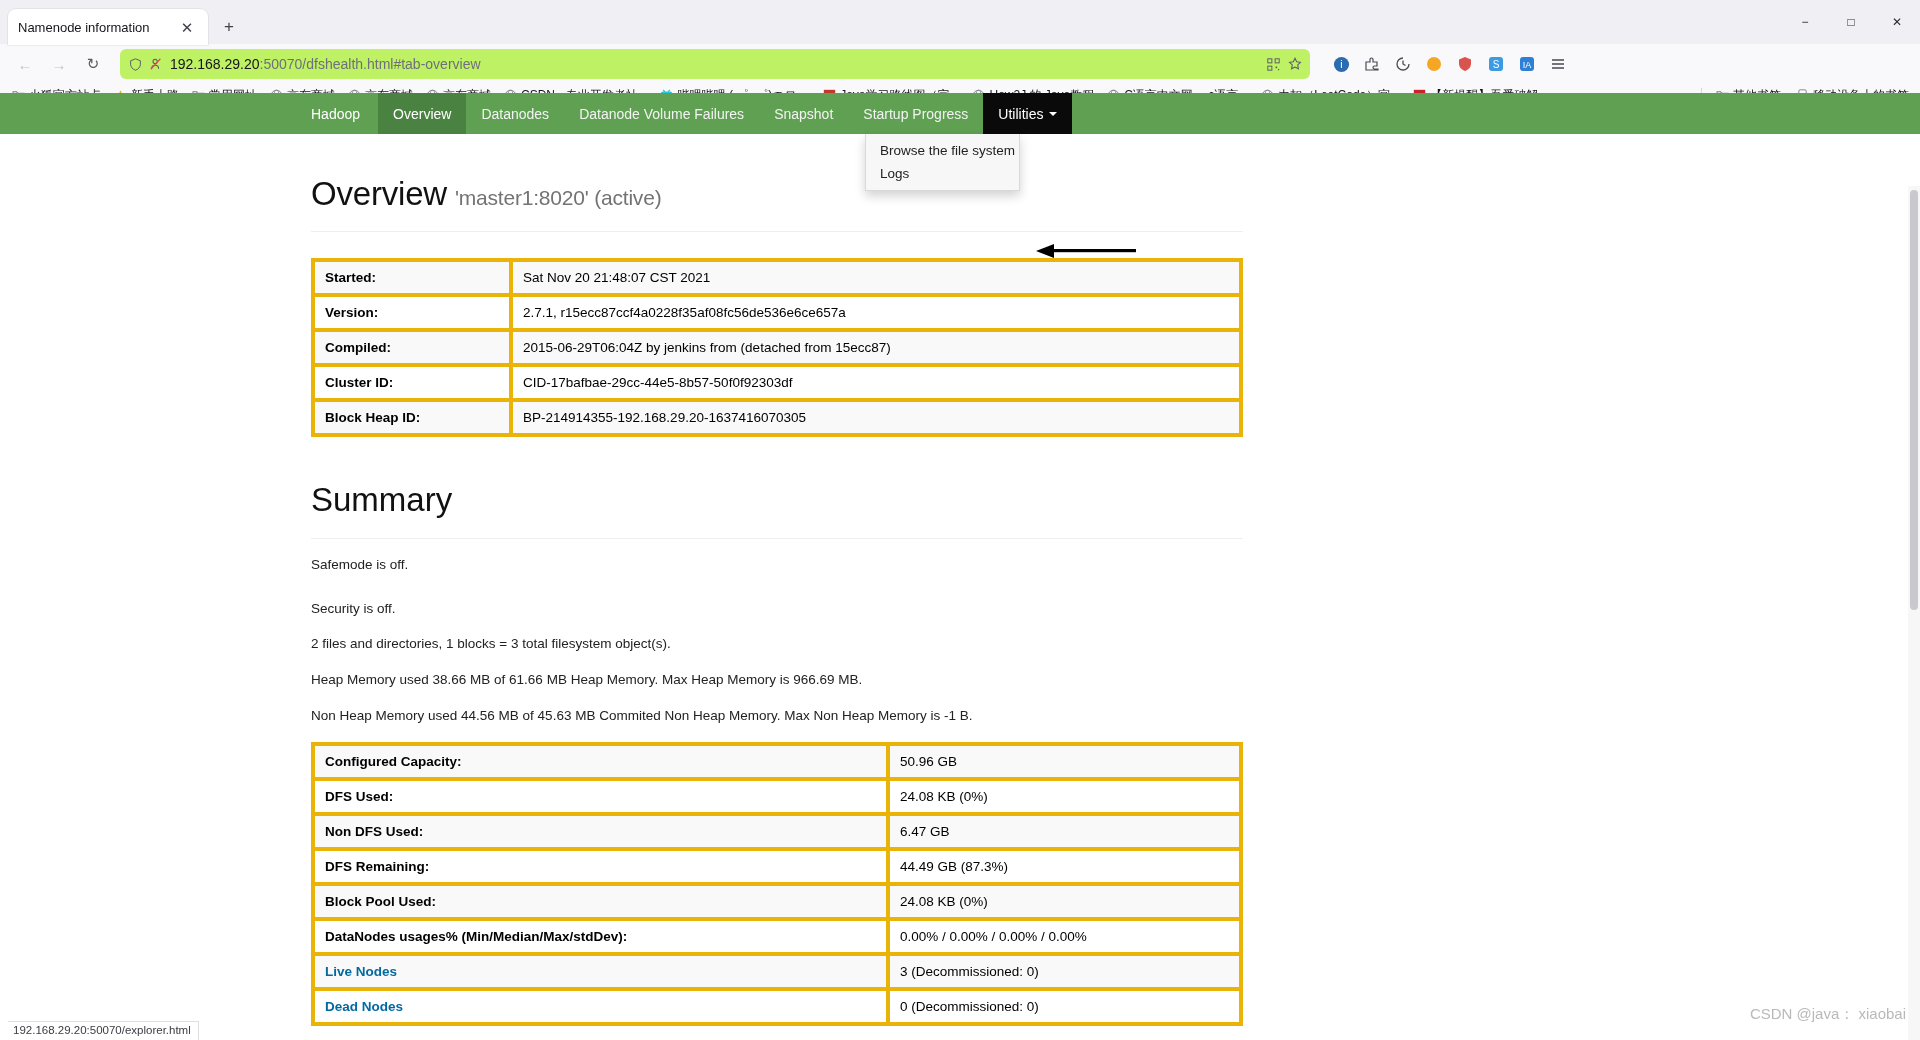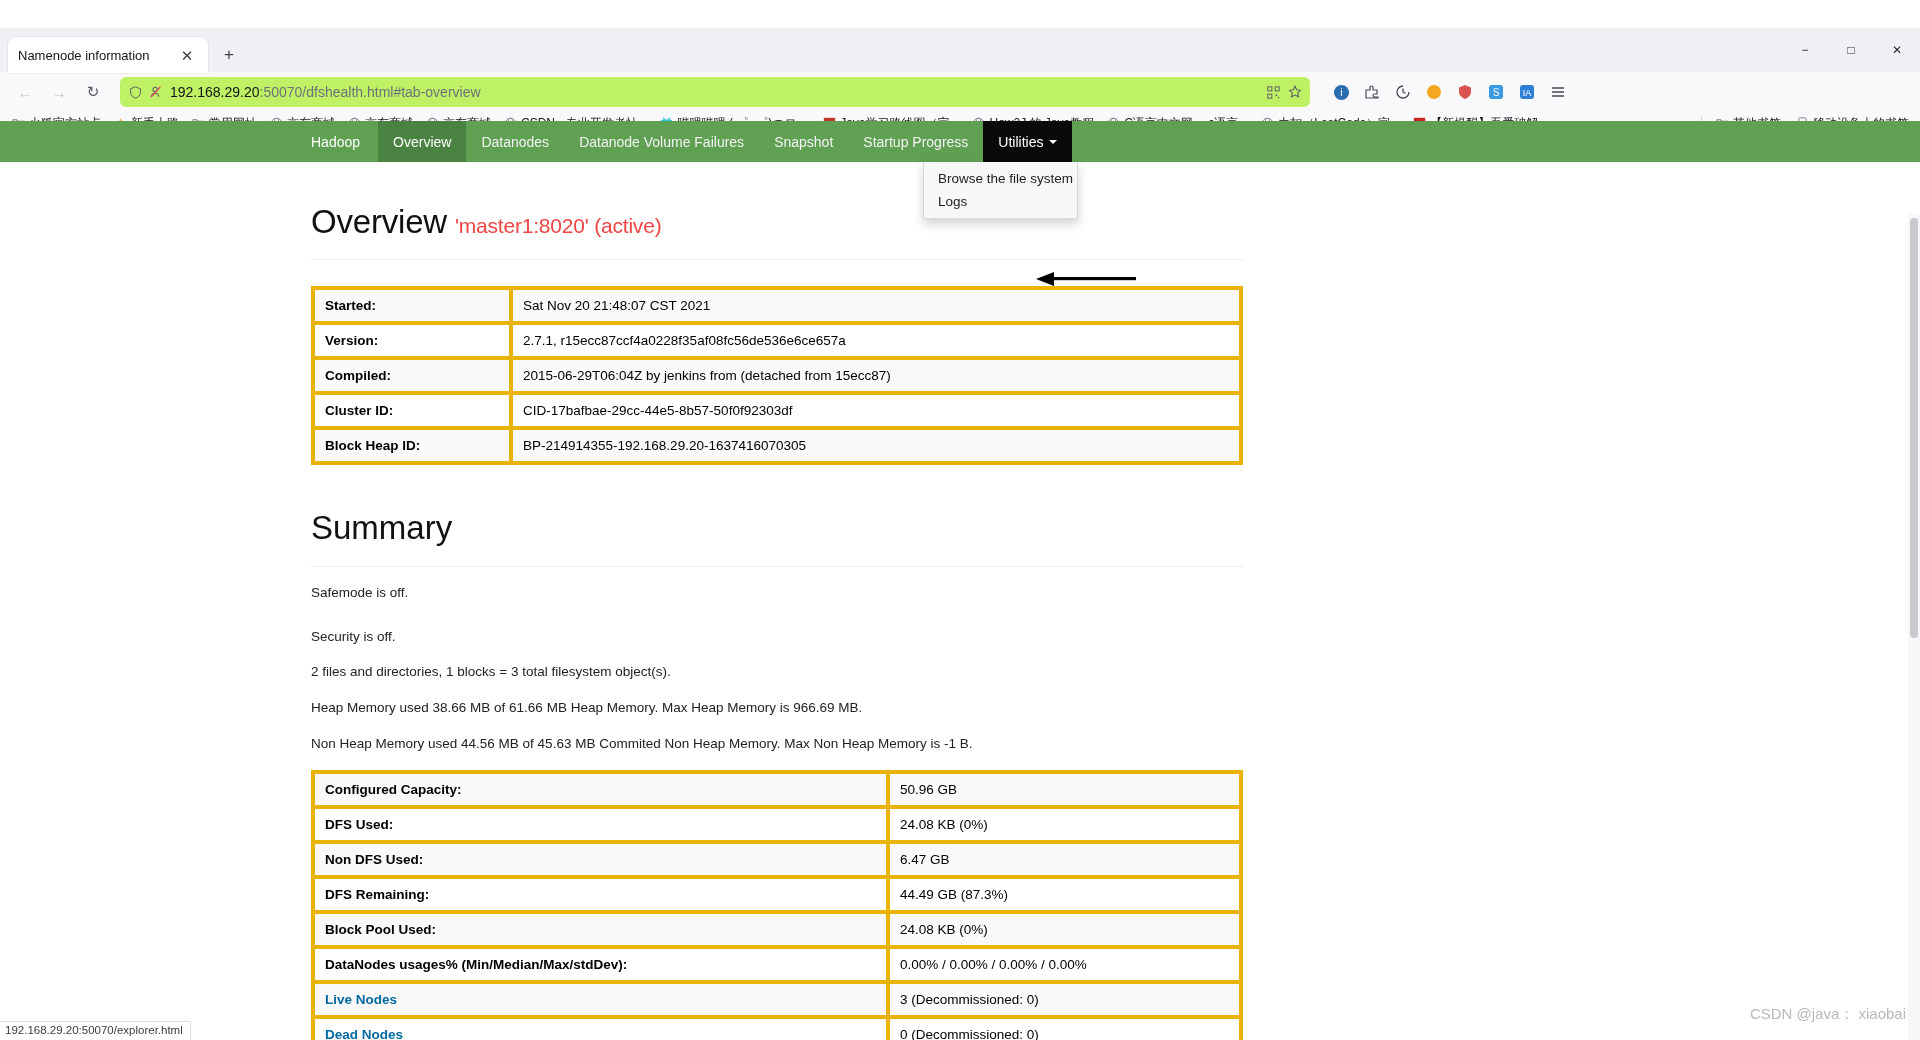--- a/index.html
+++ b/index.html
@@ -6,21 +6,21 @@
   html, body { margin:0; padding:0; }
   body {
     width:1920px; height:1040px; overflow:hidden;
     background:#ffffff;
     font-family:"Liberation Sans", sans-serif;
     font-size:13px; color:#000;
     position:relative;
   }
 
   
-  #browser { position:absolute; inset:0; background:#f9f9fb;margin-top:28px; }
+  #browser { position:absolute; inset:0; background:#f9f9fb; }
 
   .tabstrip {
     height:44px; background:#f0f0f4; position:relative;
     display:flex; align-items:flex-end; padding-left:8px;
   }
   .tab {
     width:200px; height:36px; background:#ffffff;
     border-radius:8px 8px 0 0; display:flex; align-items:center;
     padding:0 10px; gap:6px; box-shadow:0 0 0 1px rgba(0,0,0,.05);
     position:relative; top:1px;
@@ -101,57 +101,57 @@
   }
   .hitem.active { background:#4a8241; color:#ffffff; }
   .hitem.open { background:#0a0a0a; color:#ffffff; }
   .caret {
     display:inline-block; margin-left:6px; width:0; height:0;
     border-left:4px solid transparent; border-right:4px solid transparent;
     border-top:4px solid currentColor;
   }
 
   .dropdown {
-    position:absolute; left:923px; top:41px; width:155px;
+    position:absolute; left:865px; top:41px; width:155px;
     background:#f7f7f7; border:1px solid #d9d9d9; border-top:none;
     box-shadow:0 5px 10px rgba(0,0,0,.18); padding:5px 0; z-index:20;
   }
   .dd-item { padding:4px 14px; font-size:13.5px; color:#222; white-space:nowrap; }
 
   
   .arrow { position:absolute; left:1036px; top:150px; width:100px; height:16px; z-index:30; }
 
   
   .content { padding:0 0 0 311px; width:1243px; }
   .page-title {
     font-size:33px; font-weight:400; color:#111; margin:42px 0 0 0;
     line-height:1.1; letter-spacing:-0.2px;
   }
-  .page-title .small { font-size:21px; color:#ef4444; margin-left:8px; }
+  .page-title .small { font-size:21px; color:#737373; margin-left:8px; }
   .h-rule { border-top:1px solid #eeeeee; margin:19px 0 0 0; }
 
   table.hd { width:932px; border-collapse:collapse; font-size:13.5px; }
   table.hd td {
     border:4px solid #eab308; padding:8px 10px; vertical-align:middle; height:30px;
   }
   table.hd tr:nth-child(odd) td { background:#f9f9f9; }
   table.hd tr:nth-child(even) td { background:#ffffff; }
   td.k { font-weight:bold; width:198px; }
   td.k2 { font-weight:bold; width:575px; }
   a.blue { color:#0369a1; text-decoration:none; font-weight:bold; }
 
   .sect-title {
     font-size:33px; font-weight:400; color:#111; margin:44px 0 0 0;
   }
   .para { font-size:13.5px; color:#222; margin:16px 0 0 0; line-height:1.45; }
   .para.first { margin-top:24px; }
 
   
   .statusbar {
-    position:absolute; left:0; bottom:0; height:19px; background:#ffffff;
+    position:absolute; left:8px; bottom:0; height:19px; background:#ffffff;
     border-top:1px solid #dedee2; border-right:1px solid #dedee2;
     font-size:11.5px; color:#3b3b42; padding:2px 7px 0 5px; z-index:40;
     white-space:nowrap;
   }
   .watermark {
     position:absolute; right:14px; bottom:16px; font-size:15px;
     color:#b9b9b9; z-index:40; white-space:nowrap;
   }
   .scrollbar {
     position:absolute; right:0; top:93px; width:12px; bottom:0; background:#f7f7f8;

